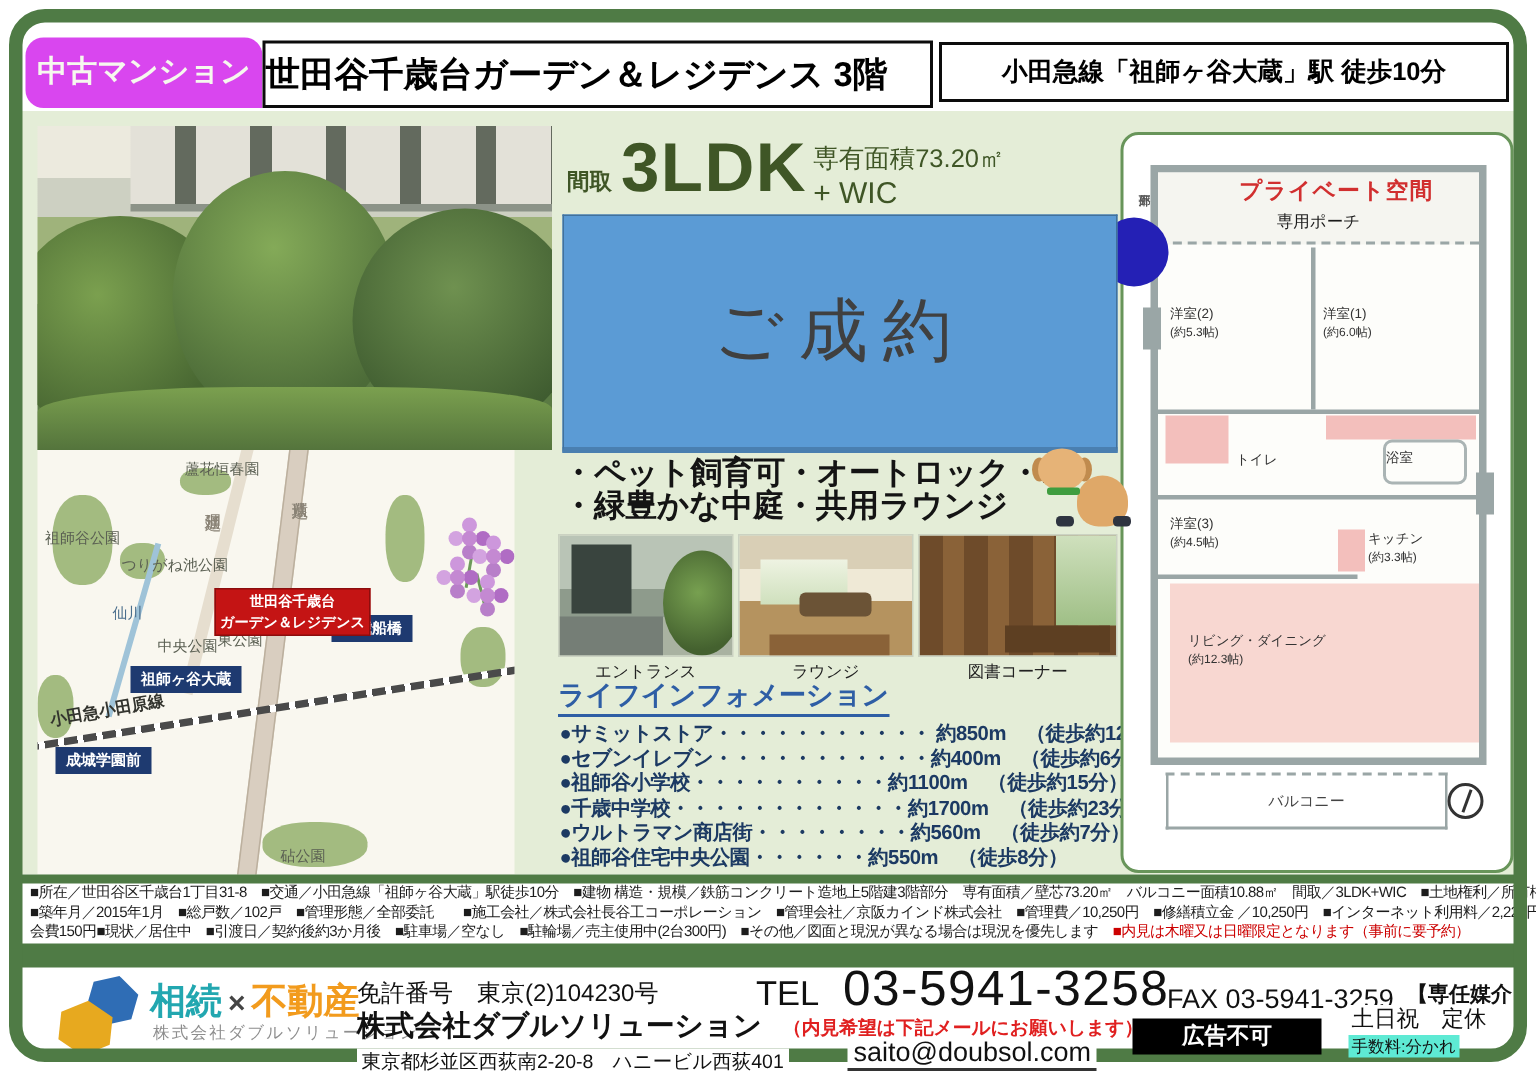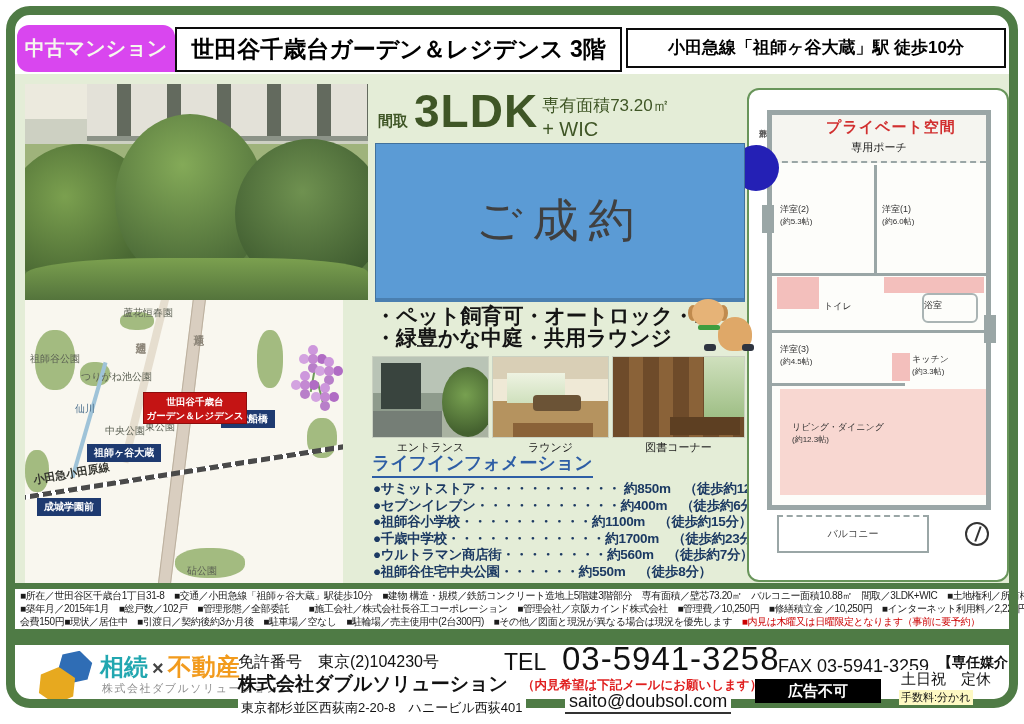--- a/index.html
+++ b/index.html
@@ -9,21 +9,21 @@
 
   
   .frame{position:absolute;left:6px;top:6px;width:1012px;height:702px;border:9px solid #4f7b45;border-radius:24px;z-index:20;pointer-events:none;}
   .main-bg{position:absolute;left:13px;top:74px;width:998px;height:509px;background:#e4edd7;z-index:0;}
   .bar{position:absolute;left:13px;width:998px;background:#4f7b45;z-index:2;}
   .bar1{top:583px;height:6px;}
   .bar2{top:629px;height:16px;}
 
   
   .badge-used{position:absolute;left:17px;top:25px;width:158px;height:47px;background:#d946ef;color:#f6f8ee;font-size:20px;font-weight:bold;text-align:center;line-height:47px;border-radius:12px 12px 0 12px;z-index:3;}
-  .title-box{position:absolute;left:175px;top:27px;width:447px;height:45px;background:#fff;border:2px solid #0c0c0c;font-size:23px;font-weight:bold;color:#000;text-align:center;line-height:41px;z-index:3;white-space:nowrap;}
+  .title-box{position:absolute;left:175px;top:27px;width:447px;height:45px;background:#fff;border:2px solid #0c0c0c;font-size:23px;font-weight:bold;color:#000;text-align:left;line-height:41px;z-index:3;white-space:nowrap;}
   .station-box{position:absolute;left:626px;top:28px;width:380px;height:40px;background:#fff;border:2px solid #0c0c0c;font-size:17px;font-weight:bold;color:#000;text-align:center;line-height:36px;z-index:3;white-space:nowrap;}
 
   
   .photo-main{position:absolute;left:25px;top:84px;width:343px;height:216px;overflow:hidden;z-index:1;
     background:linear-gradient(180deg,#eceade 0 16%,#cdd0c2 16% 28%,#9fb37b 28% 55%,#5a7a43 55%);}
   .pm-bldg{position:absolute;left:18%;top:0;width:82%;height:25%;background:repeating-linear-gradient(90deg,#e3e1d8 0 30px,#636a5e 30px 44px,#e3e1d8 44px 50px);}
   .pm-rail{position:absolute;left:18%;top:24%;width:82%;height:5px;background:#8c9388;}
   .pm-tree{position:absolute;border-radius:50%;}
   .pm-t1{left:-20px;top:60px;width:150px;height:150px;background:radial-gradient(circle at 40% 35%,#7ba04f,#43612f 75%);}
   .pm-t2{left:90px;top:30px;width:150px;height:170px;background:radial-gradient(circle at 45% 30%,#84aa58,#4c6b38 75%);}
@@ -107,21 +107,21 @@
   .fp-wall-v{position:absolute;left:102px;top:50px;width:3px;height:108px;background:#9aa6a6;}
   .fp-wall-h1{position:absolute;left:0;top:158px;width:100%;height:3px;background:#9aa6a6;}
   .fp-wall-h2{position:absolute;left:0;top:215px;width:100%;height:3px;background:#9aa6a6;}
   .fp-wall-h3{position:absolute;left:0;top:268px;width:62%;height:3px;background:#9aa6a6;}
   .fp-pink{position:absolute;background:#f3bfbc;}
   .fp-room{position:absolute;text-align:left;color:#333;}
   .fp-room .rn{display:block;font-size:9px;}
   .fp-room .rs{display:block;font-size:8px;}
   .fp-bath{position:absolute;left:150px;top:178px;width:56px;height:30px;border:2px solid #aab4b4;border-radius:6px;}
   .fp-living{position:absolute;left:8px;top:274px;width:206px;height:106px;background:#f8d7d1;}
-  .fp-balcony{position:absolute;left:28px;top:425px;width:152px;height:38px;border:2px solid #9aa6a6;border-top:2px dashed #9aa6a6;}
+  .fp-balcony{position:absolute;left:28px;top:425px;width:188px;height:38px;border:2px solid #9aa6a6;border-top:2px dashed #9aa6a6;}
   .fp-balcony-label{position:absolute;left:0;top:10px;width:100%;text-align:center;font-size:10px;color:#444;}
   .fp-compass{position:absolute;left:216px;top:432px;width:24px;height:24px;border:2px solid #333;border-radius:50%;}
   .fp-needle{position:absolute;left:10px;top:2px;width:2px;height:16px;background:#333;transform:rotate(20deg);}
   .fp-pillar{position:absolute;background:#9aa6a6;}
 
   
   .details{position:absolute;left:20px;top:589px;width:986px;z-index:3;color:#1c1c1c;}
   .d-line{font-size:10px;line-height:13.2px;letter-spacing:-0.4px;white-space:nowrap;font-weight:500;}
   .d-red{color:#cc0000;}
 
@@ -138,21 +138,21 @@
   .f-company{position:absolute;left:238px;top:671px;font-size:19px;font-weight:bold;color:#111;z-index:3;white-space:nowrap;}
   .f-address{position:absolute;left:238px;top:699px;font-size:13px;color:#111;z-index:22;background:#fff;padding:0 3px;white-space:nowrap;}
   .f-tel-label{position:absolute;left:504px;top:649px;font-size:23px;color:#111;z-index:3;}
   .f-tel{position:absolute;left:562px;top:640px;font-size:33px;color:#111;letter-spacing:1px;z-index:3;white-space:nowrap;}
   .f-note{position:absolute;left:522px;top:677px;font-size:12.5px;font-weight:bold;color:#e02020;z-index:3;white-space:nowrap;}
   .f-email{position:absolute;left:565px;top:691px;font-size:18px;color:#111;border-bottom:2px solid #333;z-index:22;background:#fff;padding:0 4px;white-space:nowrap;}
   .f-fax{position:absolute;left:778px;top:656px;font-size:18px;color:#111;z-index:3;white-space:nowrap;}
   .f-mediation{position:absolute;left:938px;top:654px;font-size:14px;font-weight:bold;color:#111;z-index:3;white-space:nowrap;}
   .f-noad{position:absolute;left:755px;top:679px;width:126px;height:24px;background:#000;color:#fff;font-size:15px;font-weight:bold;text-align:center;line-height:24px;z-index:22;}
   .f-closed{position:absolute;left:899px;top:670px;font-size:15px;color:#111;z-index:22;background:#fff;padding:0 2px;white-space:nowrap;}
-  .f-fee{position:absolute;left:899px;top:690px;font-size:11px;color:#111;z-index:22;background:#fef9c3;padding:0 2px;white-space:nowrap;}
+  .f-fee{position:absolute;left:899px;top:690px;font-size:11px;color:#111;z-index:22;background:#5eead4;padding:0 2px;white-space:nowrap;}
 </style>
 </head>
 <body>
 
 <div id="page">
 
   <div class="main-bg"></div>
 
   <div class="badge-used">中古マンション</div>
   <div class="title-box">世田谷千歳台ガーデン＆レジデンス 3階</div>

